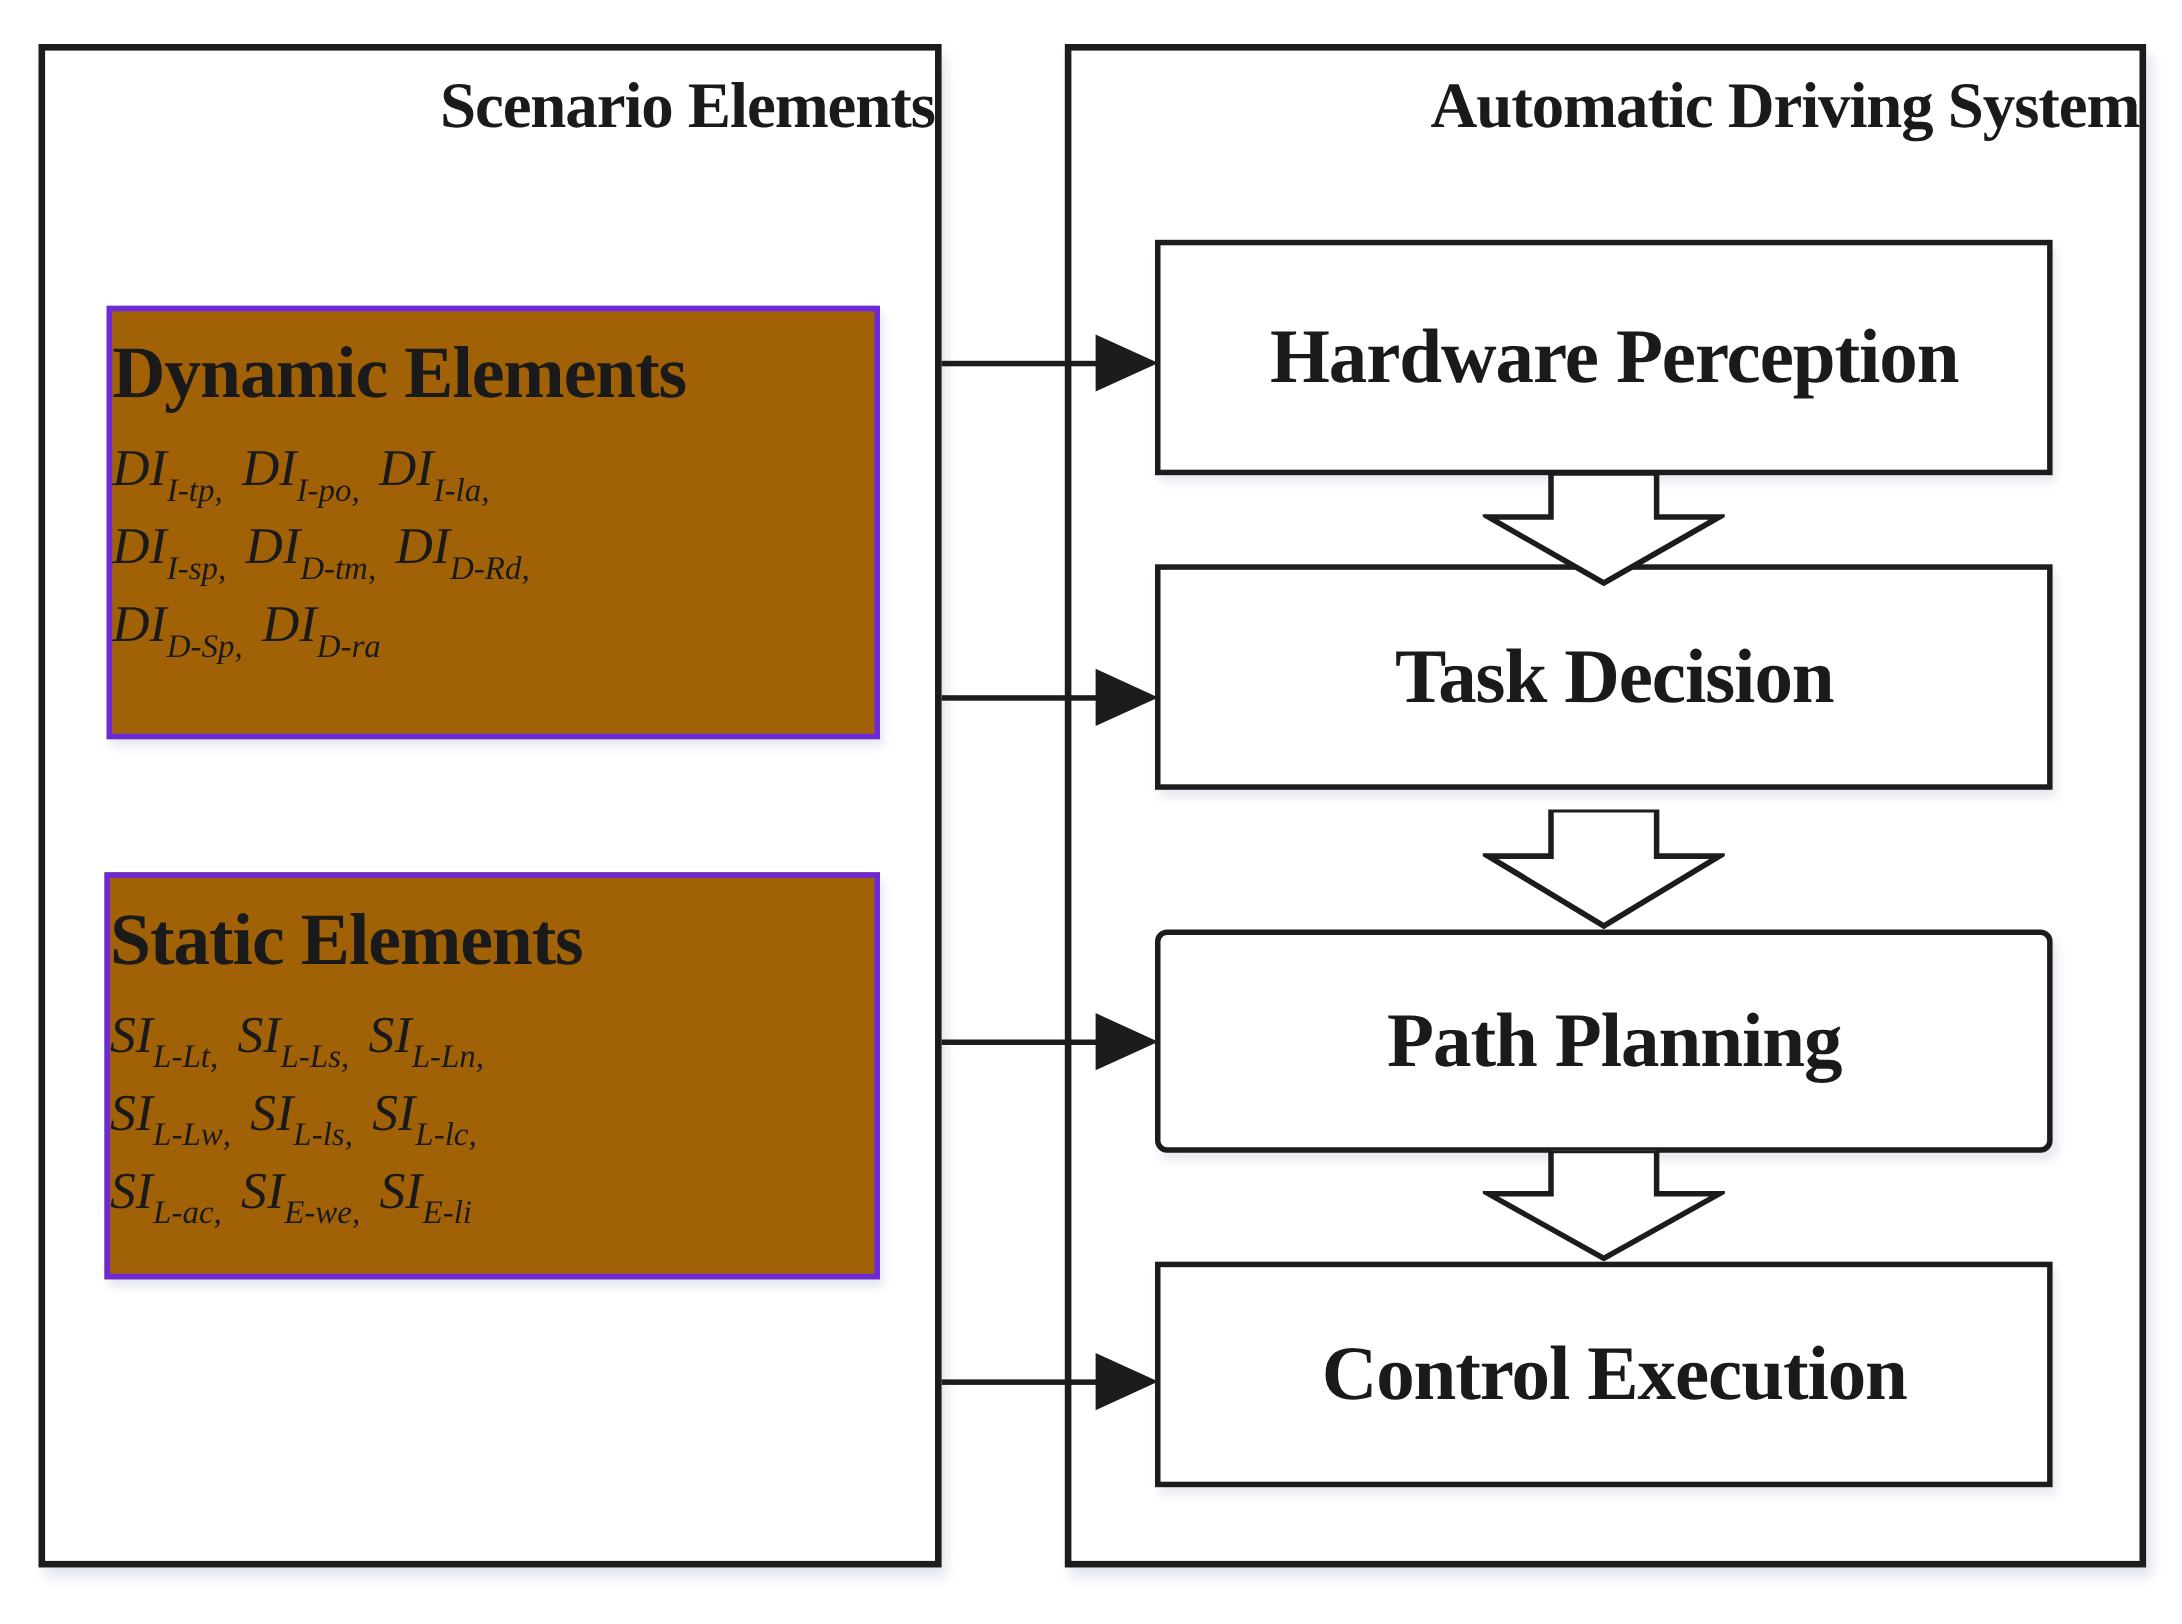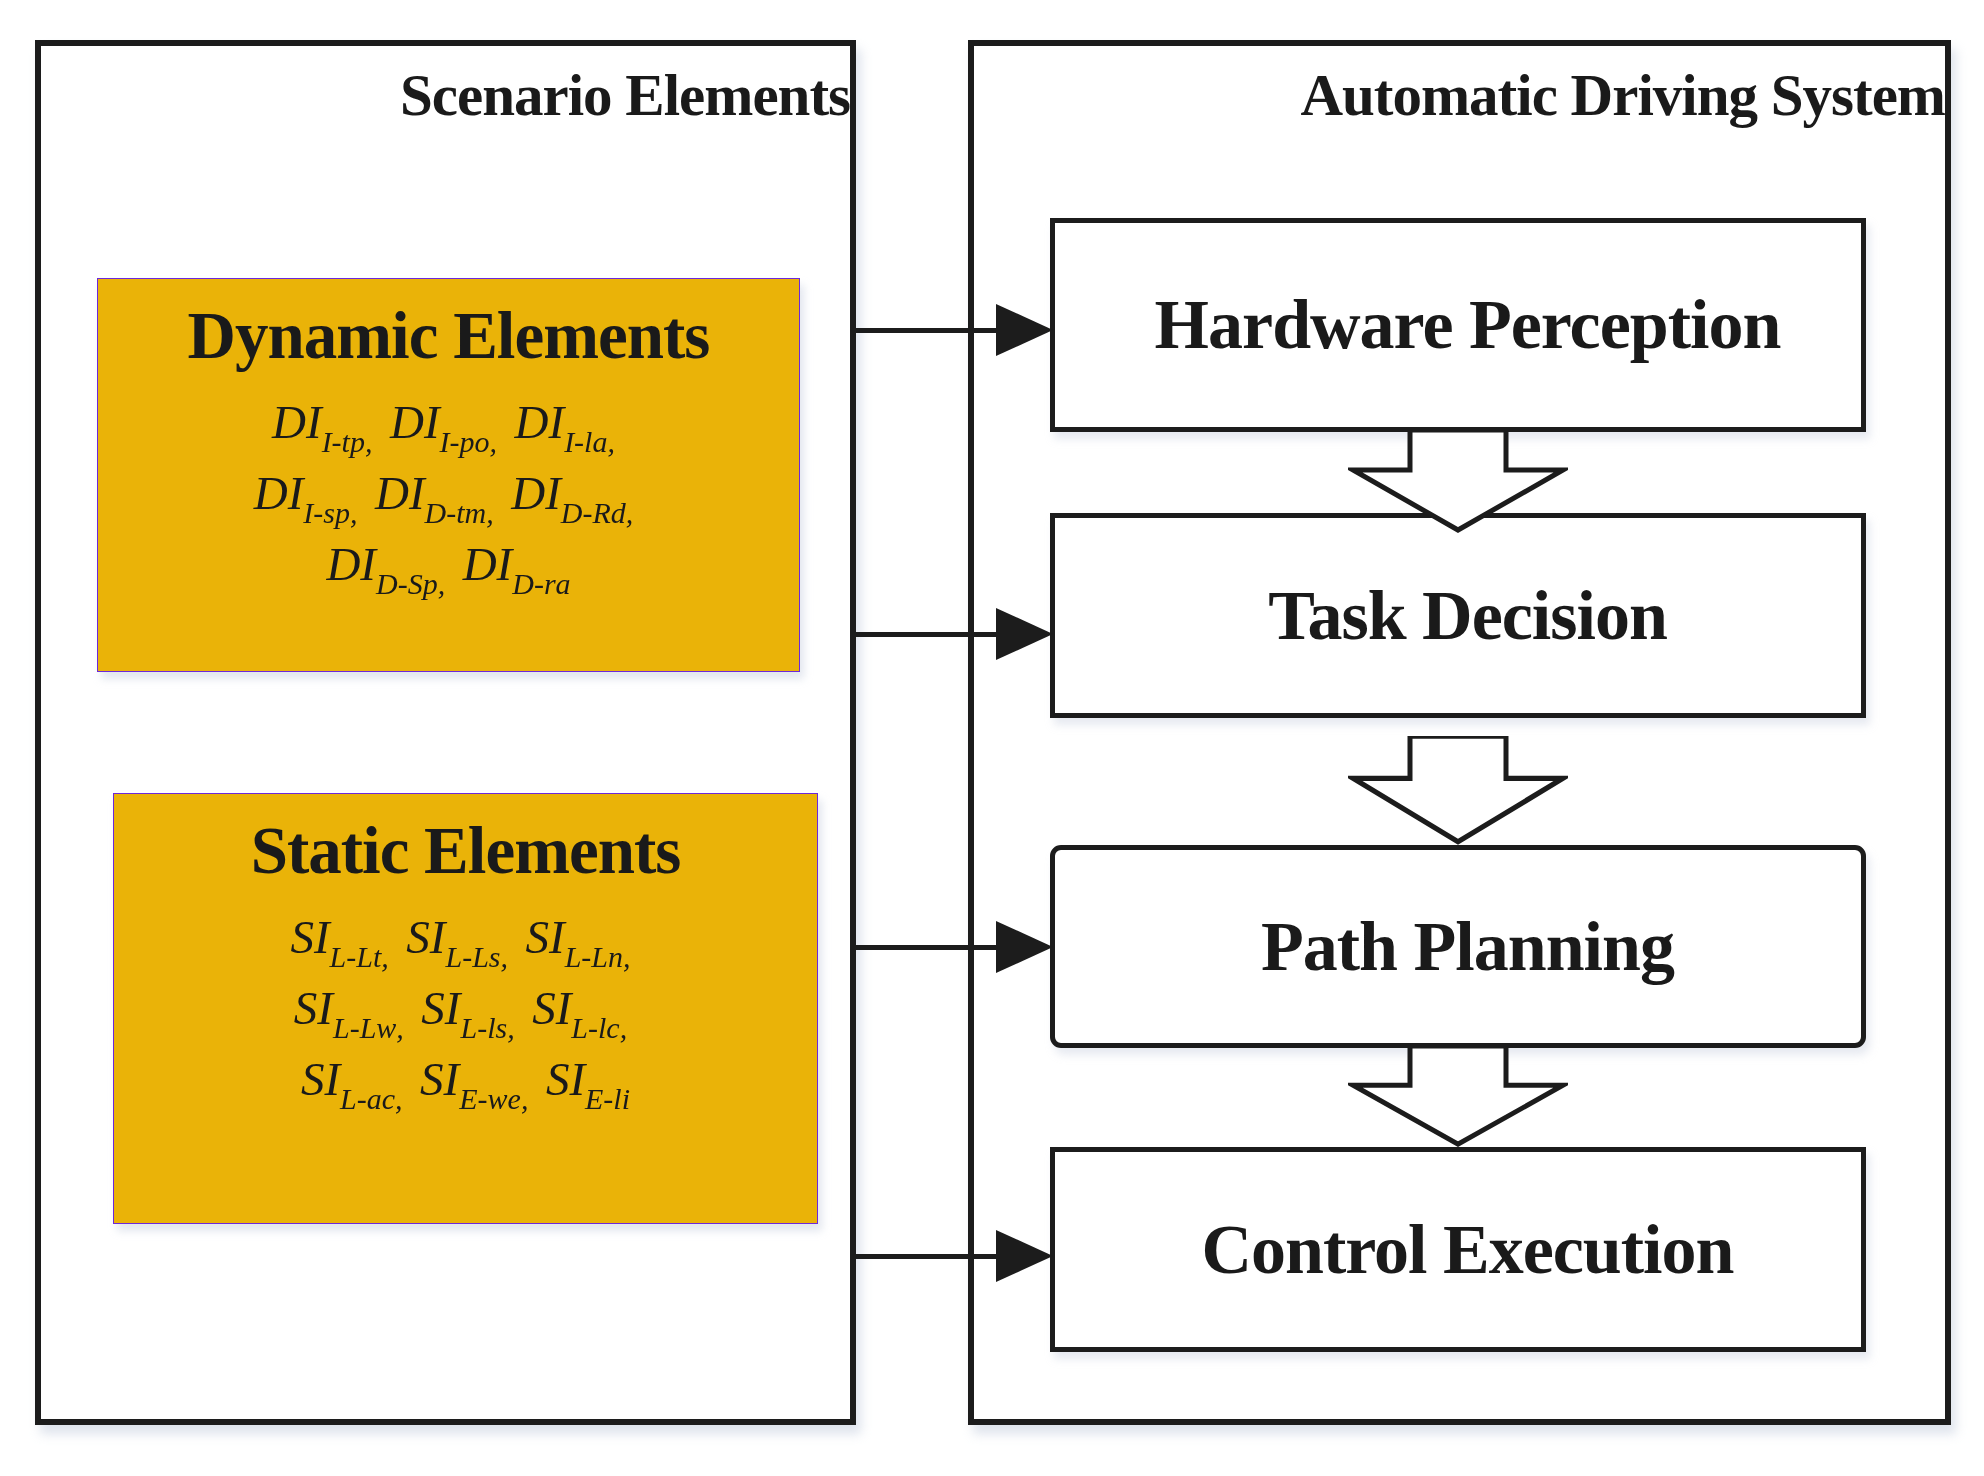--- a/index.html
+++ b/index.html
@@ -15,26 +15,26 @@
   }
   .panel-left{left:35px;width:821px;}
   .panel-right{left:968px;width:983px;}
   .panel-title{
     text-align:right;margin-top:16px;
     font-size:59px;font-weight:bold;line-height:1.12;
     letter-spacing:-1px;
   }
   .inner-box{
     position:absolute;box-sizing:border-box;
-    border:1px solid #6d28d9;background:#eab308;
+    border:5px solid #6d28d9;background:#a16207;
     box-shadow:4px 7px 8px rgba(185,196,214,0.40);
-    text-align:center;
+    text-align:left;
   }
   .box-dynamic{left:56px;top:232px;width:703px;height:394px;}
-  .box-static{left:72px;top:747px;width:705px;height:431px;}
+  .box-static{left:54px;top:747px;width:705px;height:370px;}
   .inner-title{
     font-size:67px;font-weight:bold;line-height:1.1;
     margin-top:20px;letter-spacing:-1px;
   }
   .flines{margin-top:14px;}
   .fline{
     font-size:47px;font-style:italic;line-height:71px;
     white-space:nowrap;
   }
   .fline sub{

